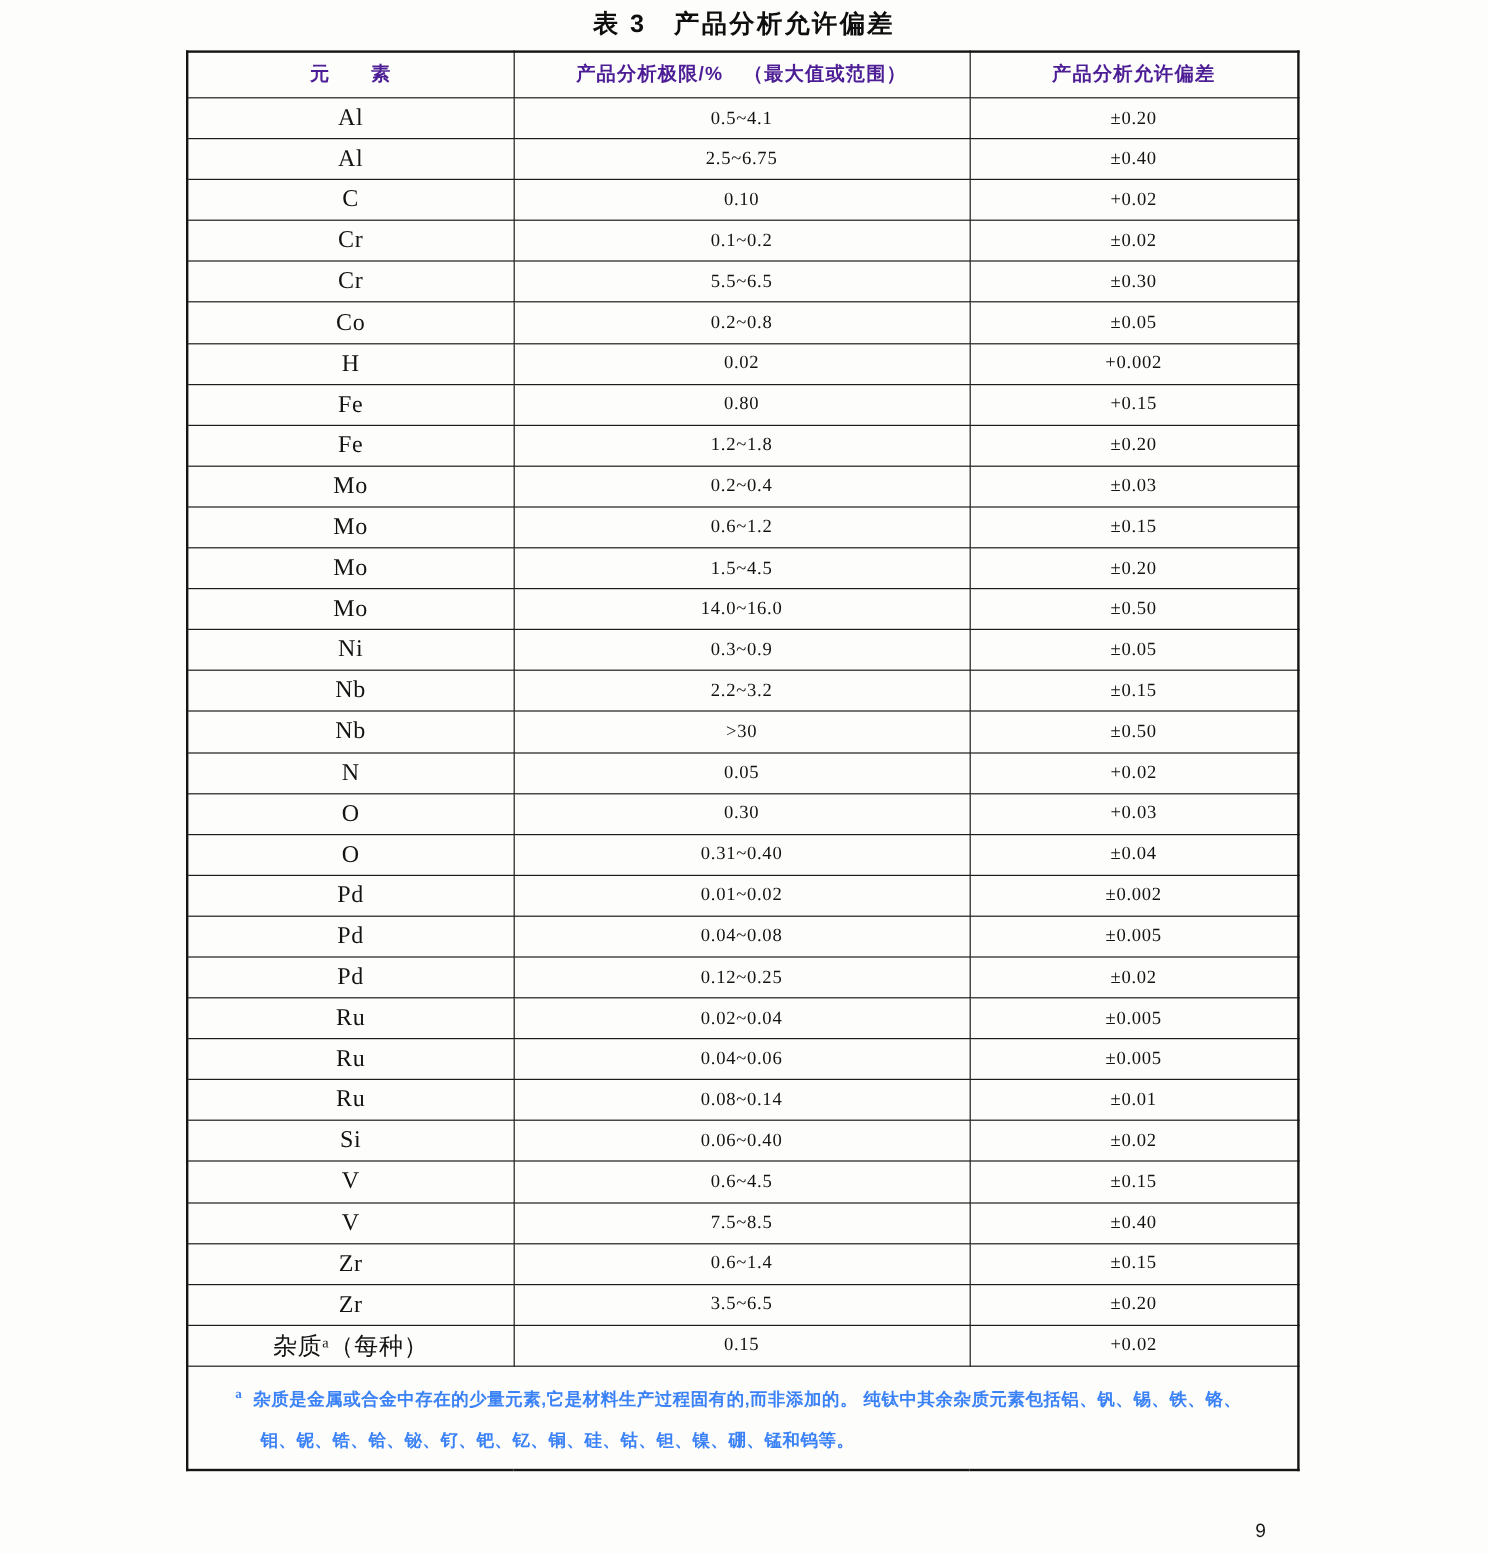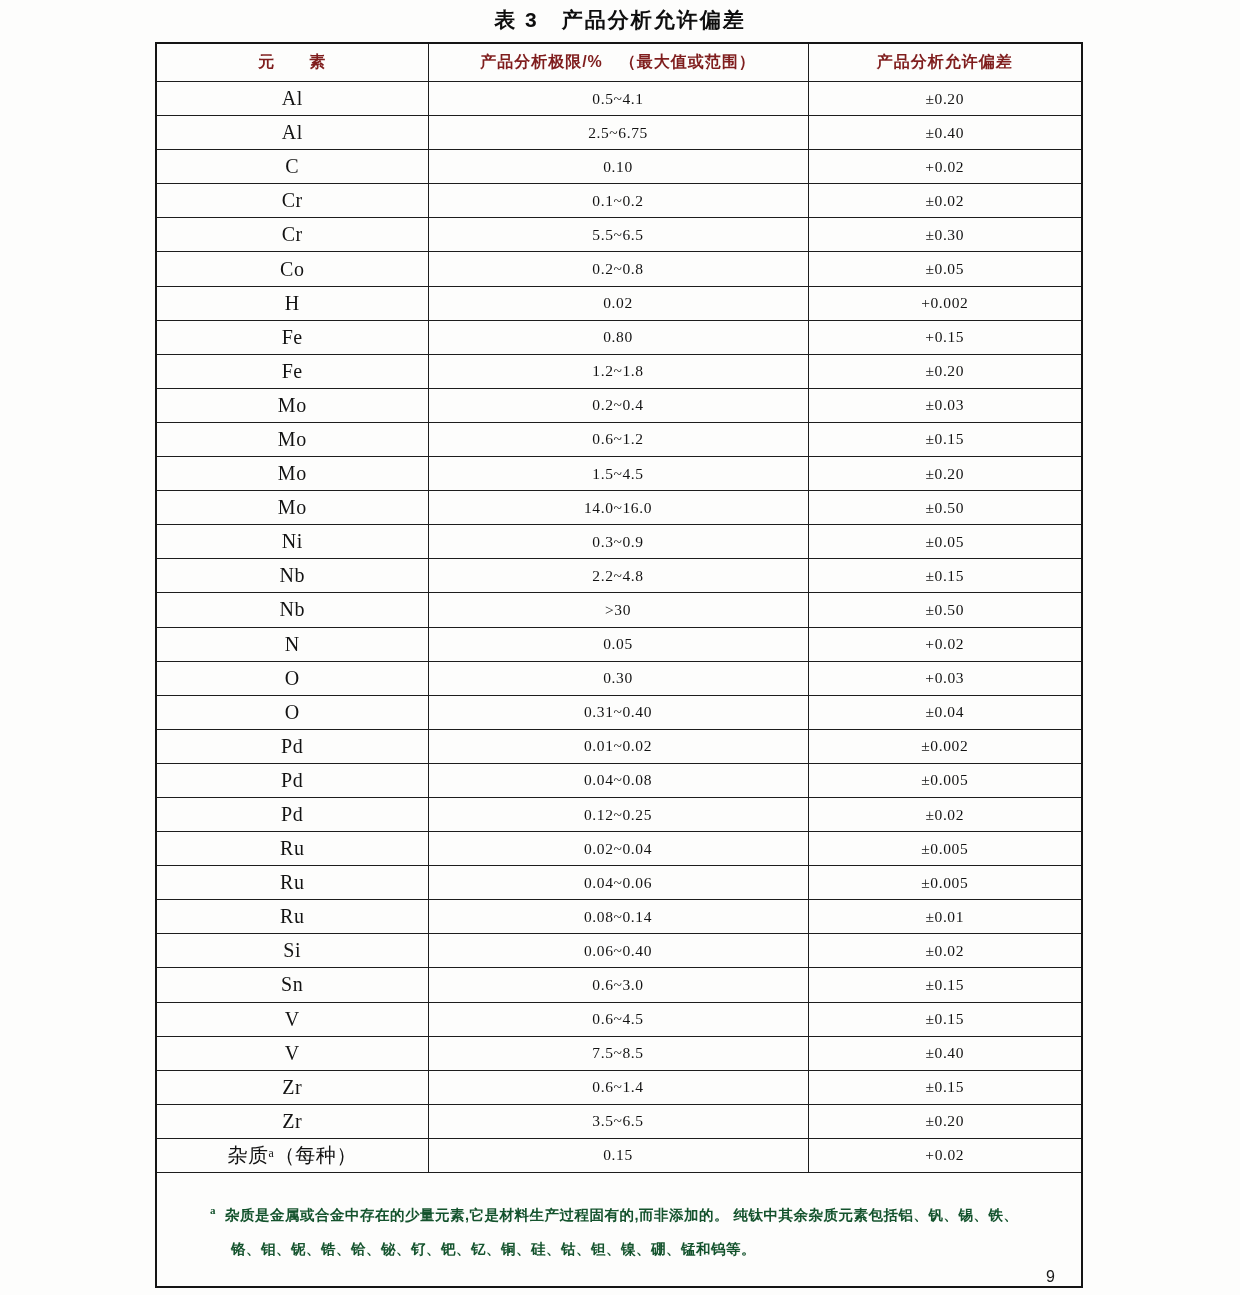--- a/index.html
+++ b/index.html
@@ -43,46 +43,46 @@
     vertical-align: middle;
     padding: 0;
     overflow: hidden;
   }
   .data-table thead th {
     height: 37px;
     font-size: 16px;
     font-weight: bold;
     font-family: "Liberation Sans", "DejaVu Sans", sans-serif;
     letter-spacing: 1px;
-    color: #7f1d1d;
+    color: #4c1d95;
   }
   .data-table tbody td {
     height: 33.1px;
     font-size: 15.5px;
     letter-spacing: 0.6px;
     color: #131313;
   }
   .data-table tbody td:first-child {
     font-size: 20px;
   }
   .data-table tfoot td {
     height: 72px;
     text-align: left;
     vertical-align: middle;
   }
   .footnote-text {
-    margin: 16px;
+    margin: 2px;
     padding: 4px 28px 4px 58px;
     text-indent: -21px;
     font-size: 14.5px;
     line-height: 34px;
     font-family: "Liberation Sans", "DejaVu Sans", sans-serif;
     font-weight: 600;
     letter-spacing: 0.5px;
-    color: #14532d;
+    color: #3b82f6;
   }
   .footnote-text sup {
     font-size: 11px;
     font-weight: 600;
     margin-right: 9px;
     font-family: "Liberation Serif", "DejaVu Serif", serif;
   }
   .page-number {
     position: absolute;
     left: 1046px;
@@ -176,21 +176,21 @@
         <td>14.0~16.0</td>
         <td>±0.50</td>
       </tr>
       <tr>
         <td>Ni</td>
         <td>0.3~0.9</td>
         <td>±0.05</td>
       </tr>
       <tr>
         <td>Nb</td>
-        <td>2.2~4.8</td>
+        <td>2.2~3.2</td>
         <td>±0.15</td>
       </tr>
       <tr>
         <td>Nb</td>
         <td>&gt;30</td>
         <td>±0.50</td>
       </tr>
       <tr>
         <td>N</td>
         <td>0.05</td>
@@ -233,25 +233,20 @@
       </tr>
       <tr>
         <td>Ru</td>
         <td>0.08~0.14</td>
         <td>±0.01</td>
       </tr>
       <tr>
         <td>Si</td>
         <td>0.06~0.40</td>
         <td>±0.02</td>
-      </tr>
-      <tr>
-        <td>Sn</td>
-        <td>0.6~3.0</td>
-        <td>±0.15</td>
       </tr>
       <tr>
         <td>V</td>
         <td>0.6~4.5</td>
         <td>±0.15</td>
       </tr>
       <tr>
         <td>V</td>
         <td>7.5~8.5</td>
         <td>±0.40</td>

